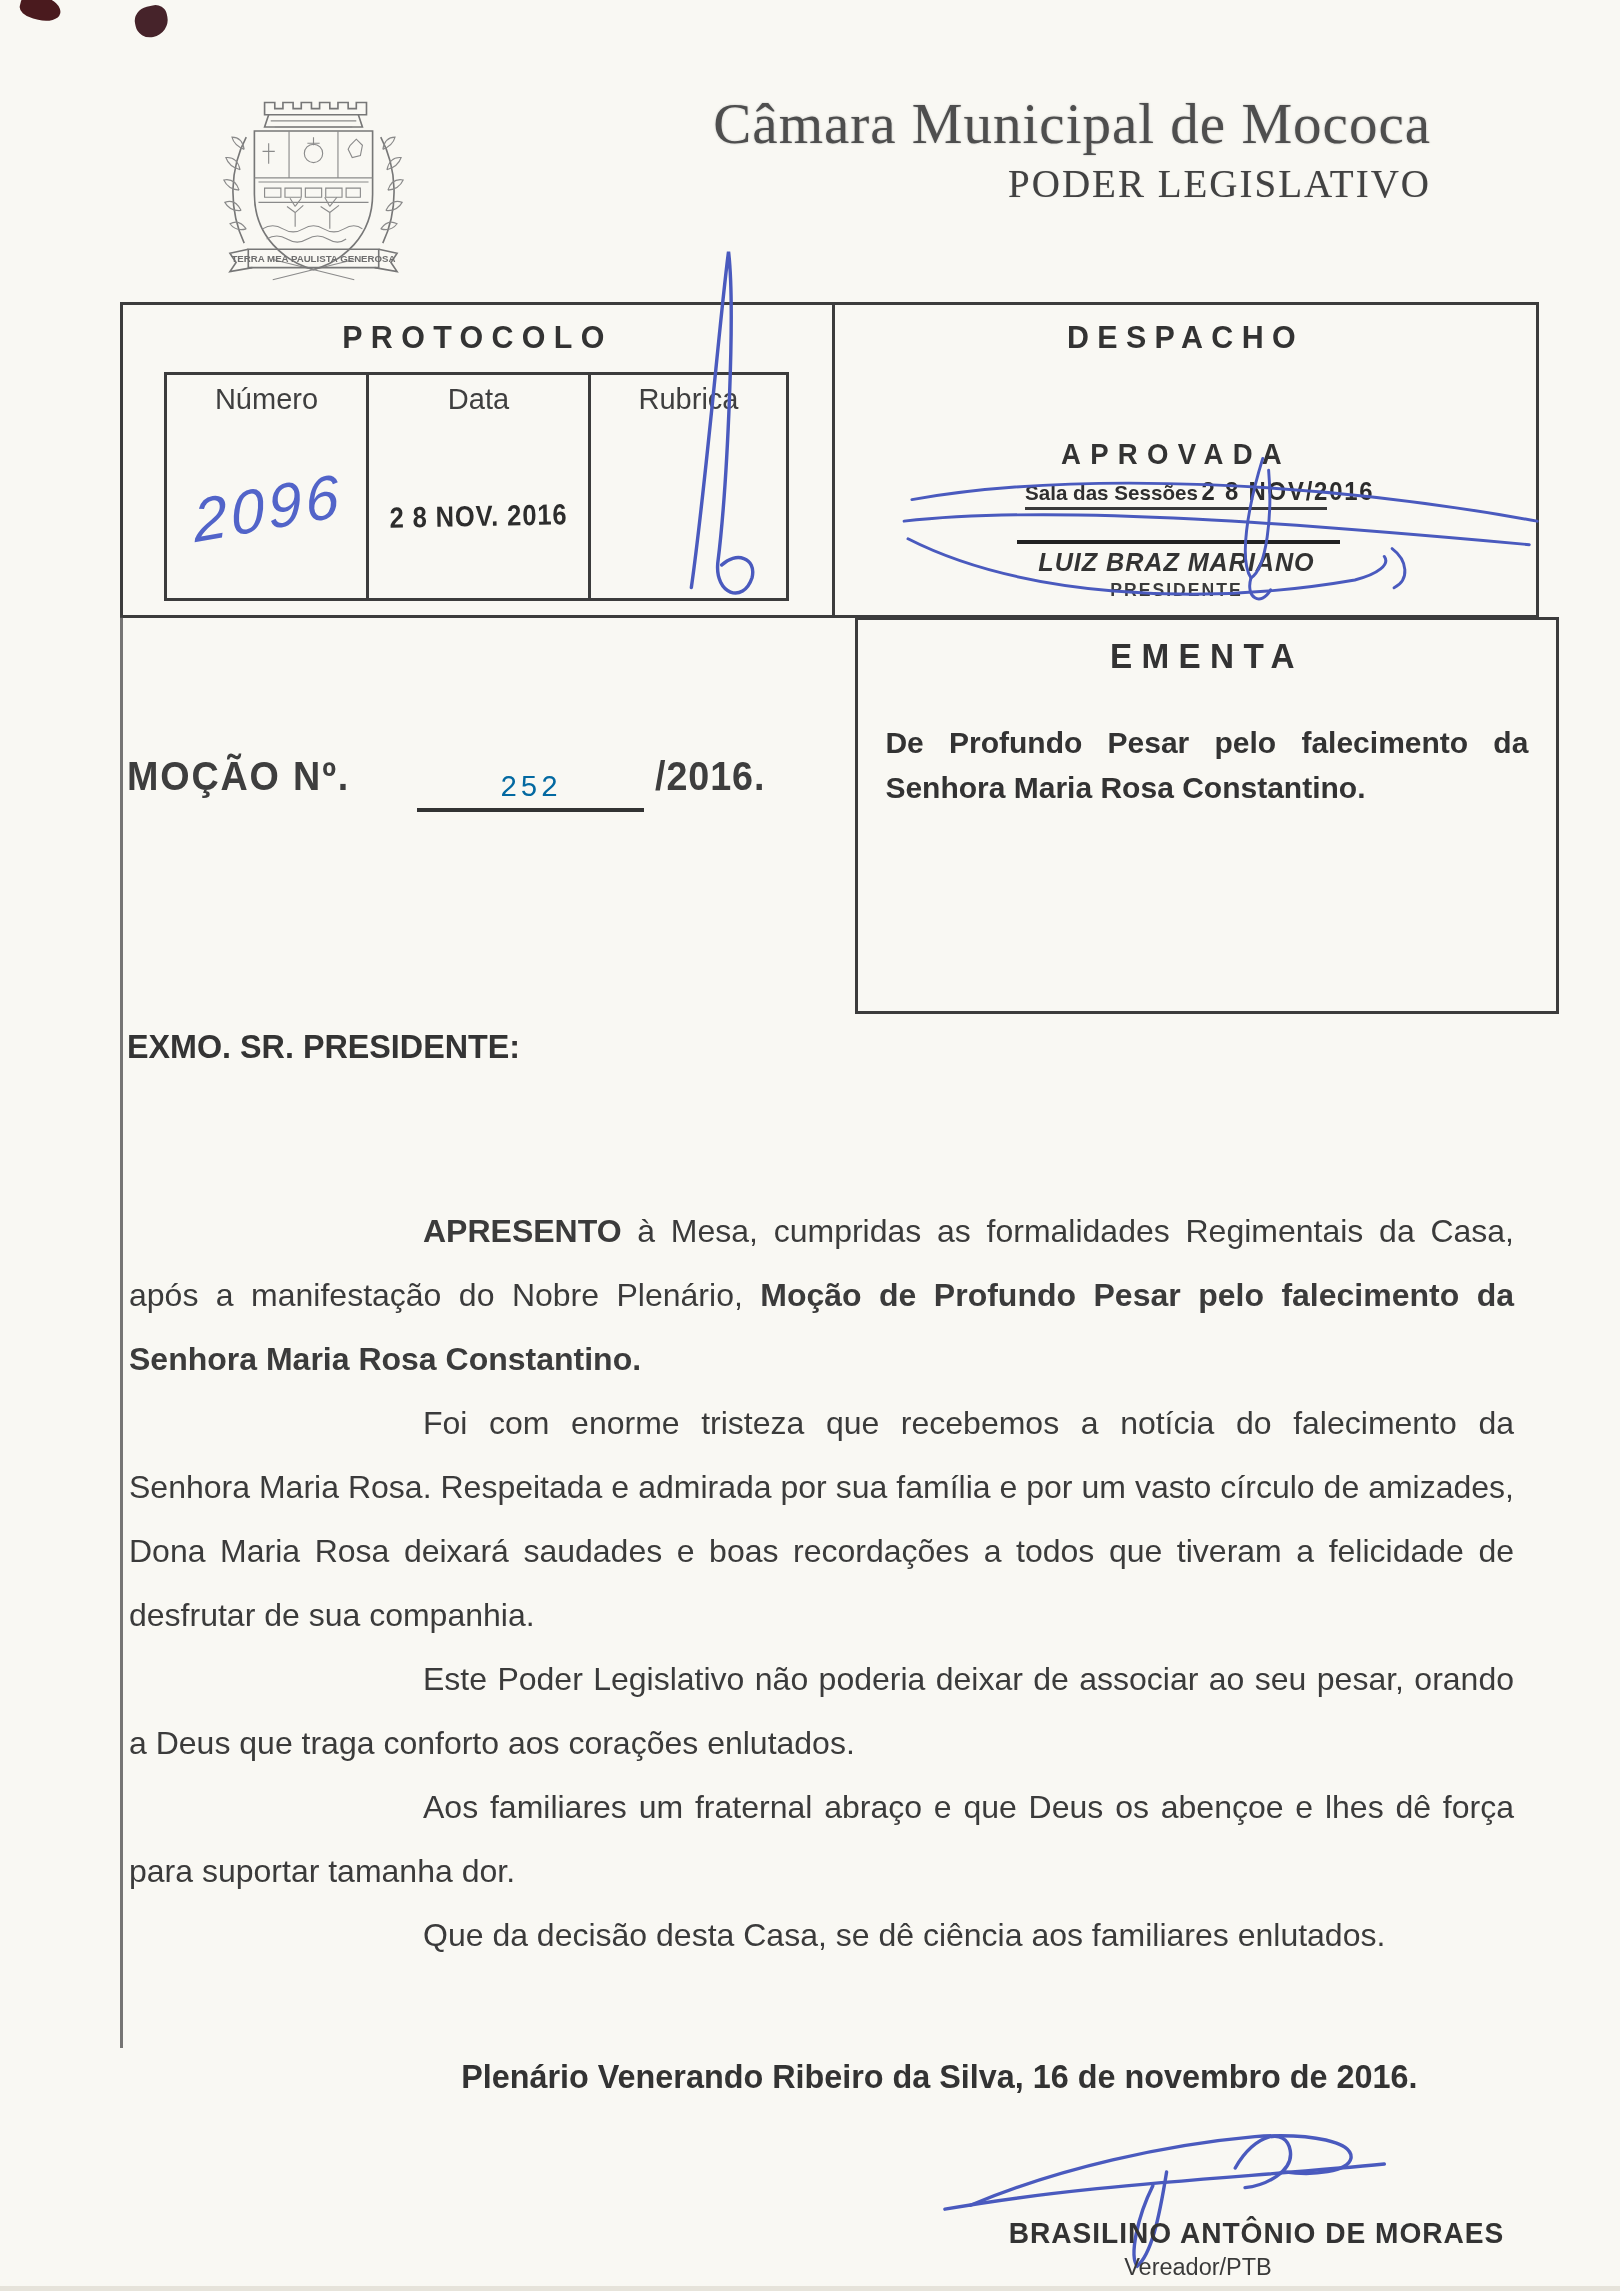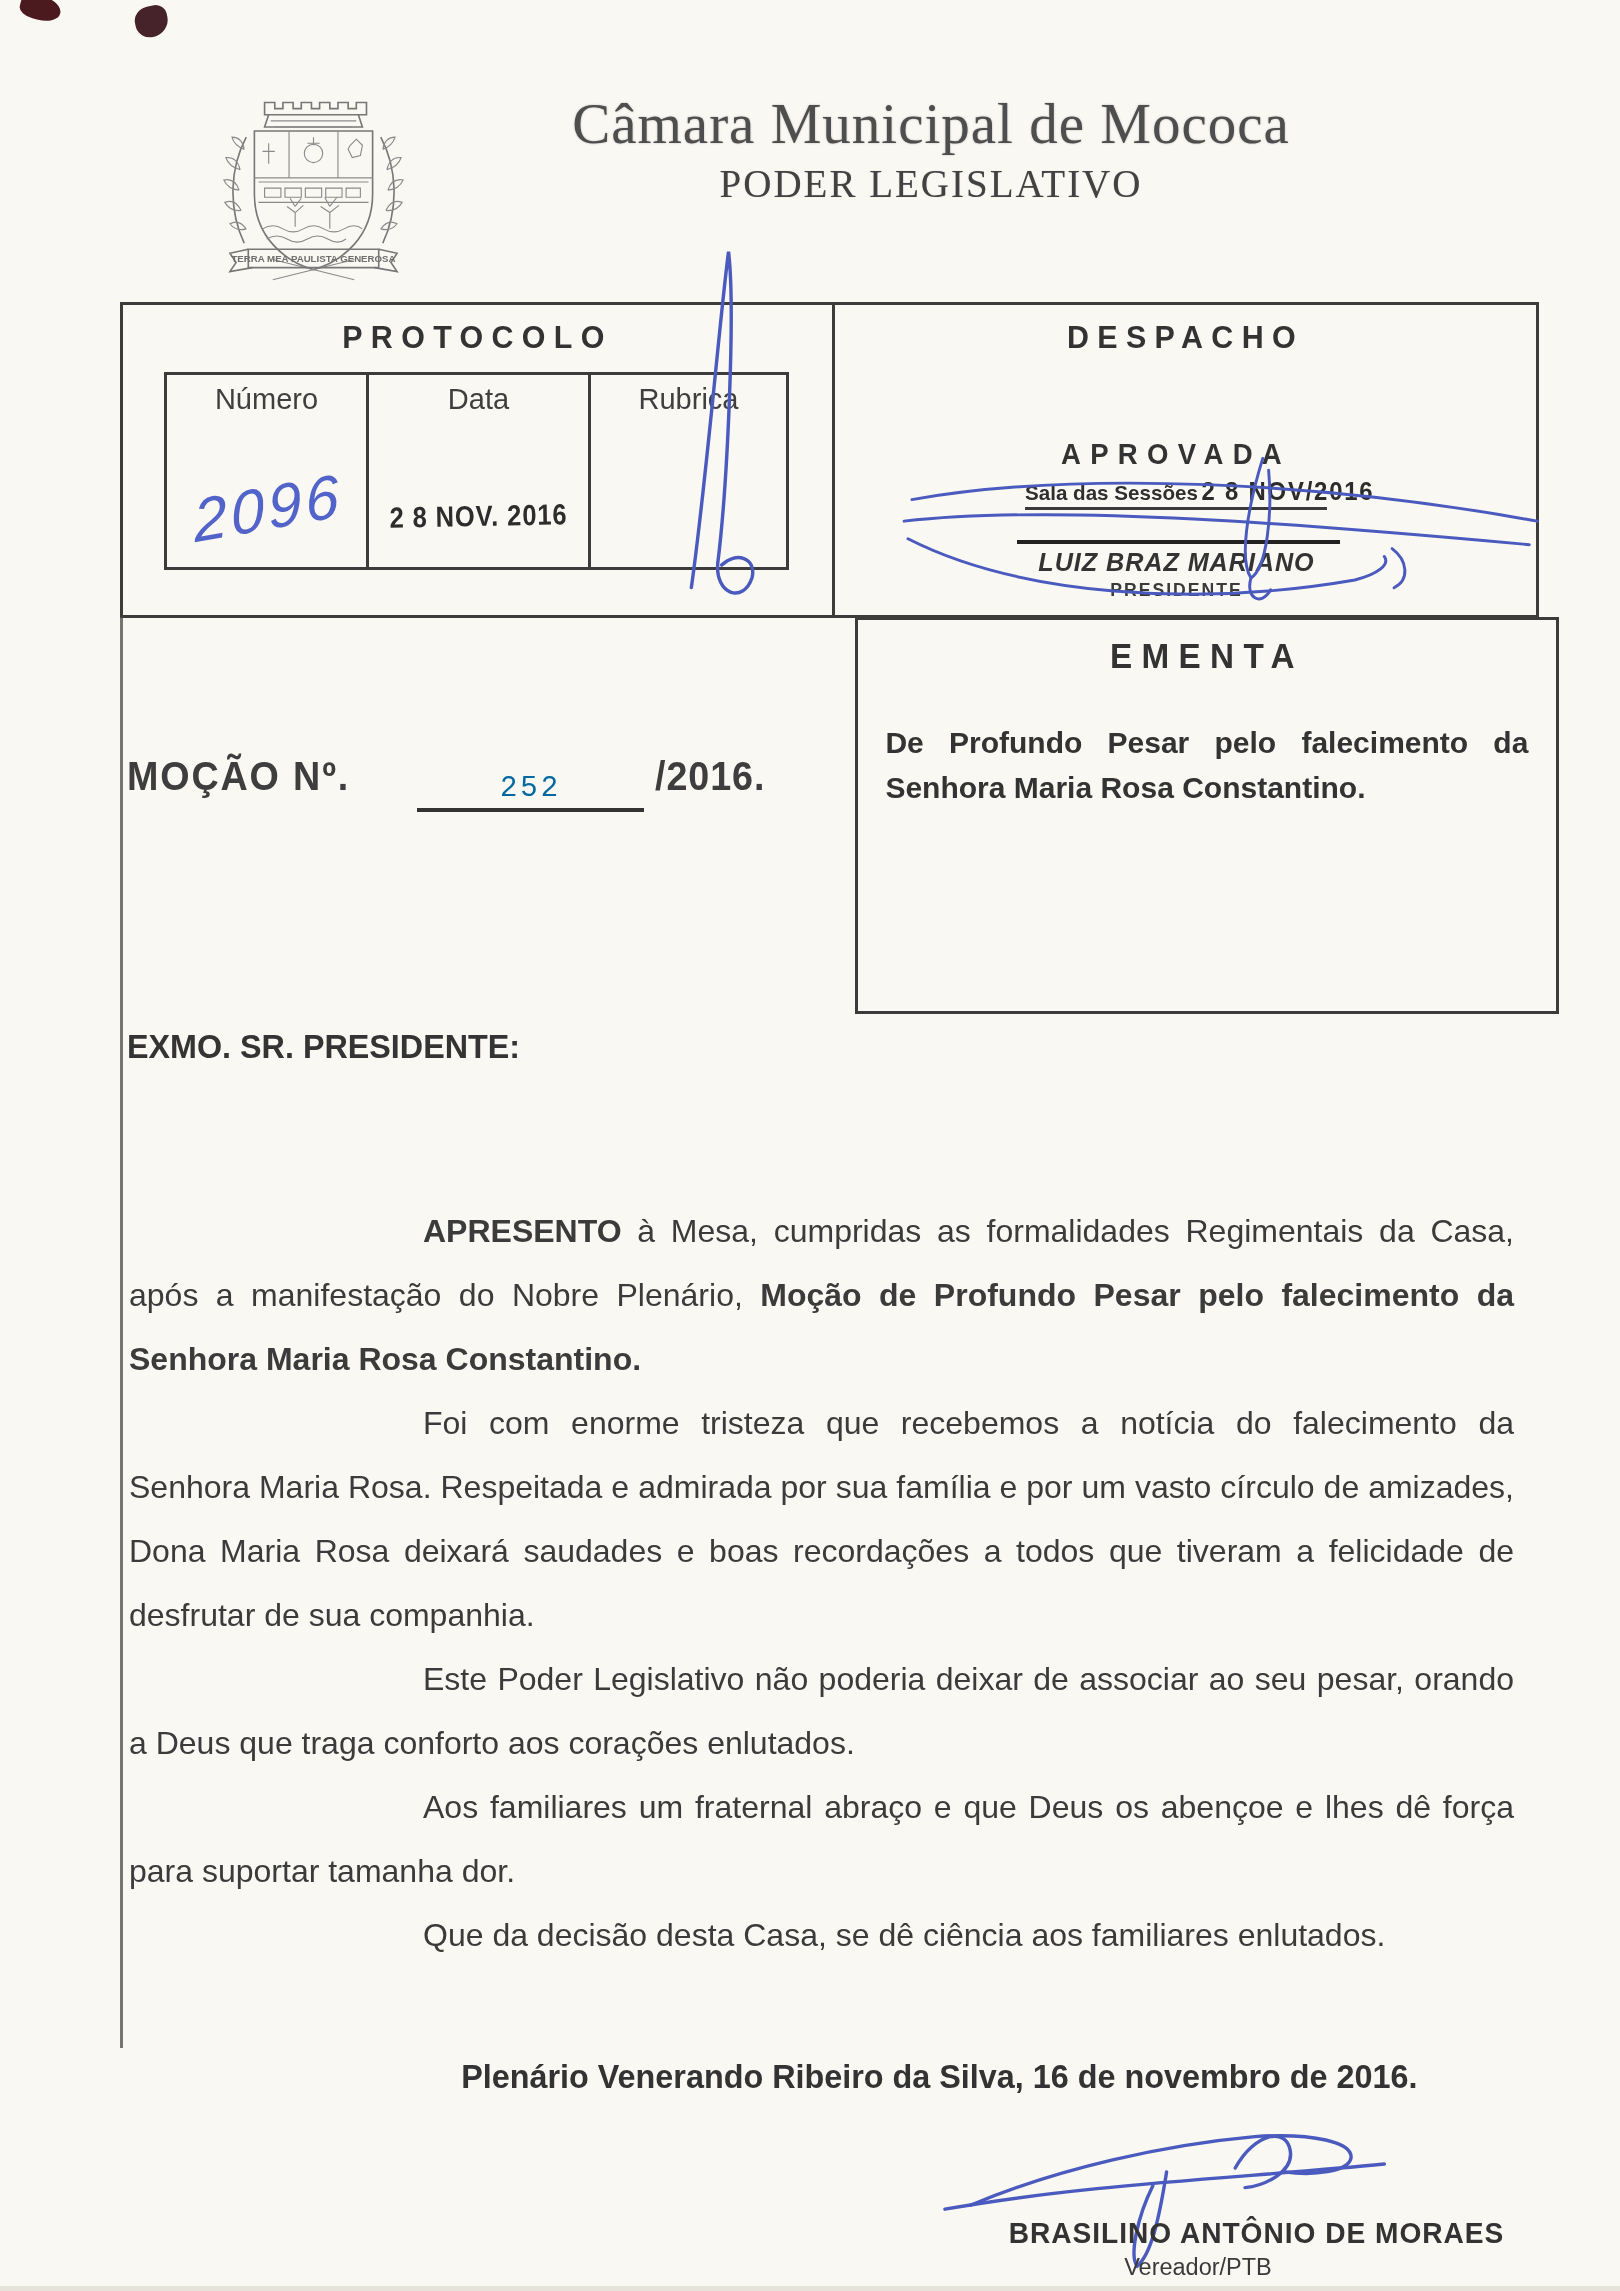--- a/index.html
+++ b/index.html
@@ -9,35 +9,35 @@
     font-family:"Liberation Sans", sans-serif;
     color:#3d3d3d;
   }
   .abs{position:absolute;}
   
   .mark1{left:19.6px;top:-3.9px;width:41px;height:23.5px;background:#4a1a1e;border-radius:45% 55% 50% 40%;transform:rotate(14deg);}
   .mark2{left:135px;top:5.9px;width:33px;height:31px;background:#46232a;border-radius:50% 40% 60% 50%;transform:rotate(-12deg);}
   .bottom-strip{left:0;top:2286px;width:1620px;height:5.9px;background:#e6e3da;}
   
   .crest{left:201px;top:76px;width:225px;height:214px;}
-  .header-text{left:431px;top:90px;width:1000px;text-align:center;}
+  .header-text{left:431px;top:90px;width:1000px;text-align:right;}
   .doc-title{
     font-family:"Liberation Serif", serif;font-size:57px;color:#4e4e4e;
     letter-spacing:1px;line-height:67px;text-shadow:0 0 2px rgba(100,100,100,.45);
   }
   .doc-subtitle{
     font-family:"Liberation Serif", serif;font-size:39px;color:#424242;
     letter-spacing:2px;margin-top:3.9px;text-shadow:0 0 1px rgba(100,100,100,.4);
   }
   
   .top-row{left:120px;top:302px;width:1419px;height:316px;border:3.9px solid #3c3c3c;box-sizing:border-box;display:flex;}
   .cell-protocolo{width:712px;border-right:3.9px solid #3c3c3c;position:relative;box-sizing:border-box;}
   .cell-despacho{flex:1;position:relative;border-radius:8px;}
   .box-title{margin-top:13.7px;text-align:center;font-size:32px;font-weight:bold;letter-spacing:8.8px;color:#333;transform:scaleX(.95);}
-  .ptable{position:absolute;left:41px;top:67px;width:625px;height:198px;border:3.9px solid #3c3c3c;box-sizing:border-box;display:flex;}
+  .ptable{position:absolute;left:41px;top:67px;width:625px;height:229px;border:3.9px solid #3c3c3c;box-sizing:border-box;display:flex;}
   .pcol{position:relative;box-sizing:border-box;padding-top:7.8px;text-align:center;font-size:29px;color:#3f3f3f;}
   .pcol-numero{width:202px;border-right:3.9px solid #3c3c3c;}
   .pcol-data{width:222px;border-right:3.9px solid #3c3c3c;}
   .pcol-rubrica{flex:1;}
   .hand-number{
     position:absolute;left:7.8px;top:98px;width:186px;text-align:center;
     font-size:61px;font-style:italic;color:#5264c9;
     transform:rotate(-10deg) skewX(-6deg);letter-spacing:3.9px;
   }
   .date-stamp{

